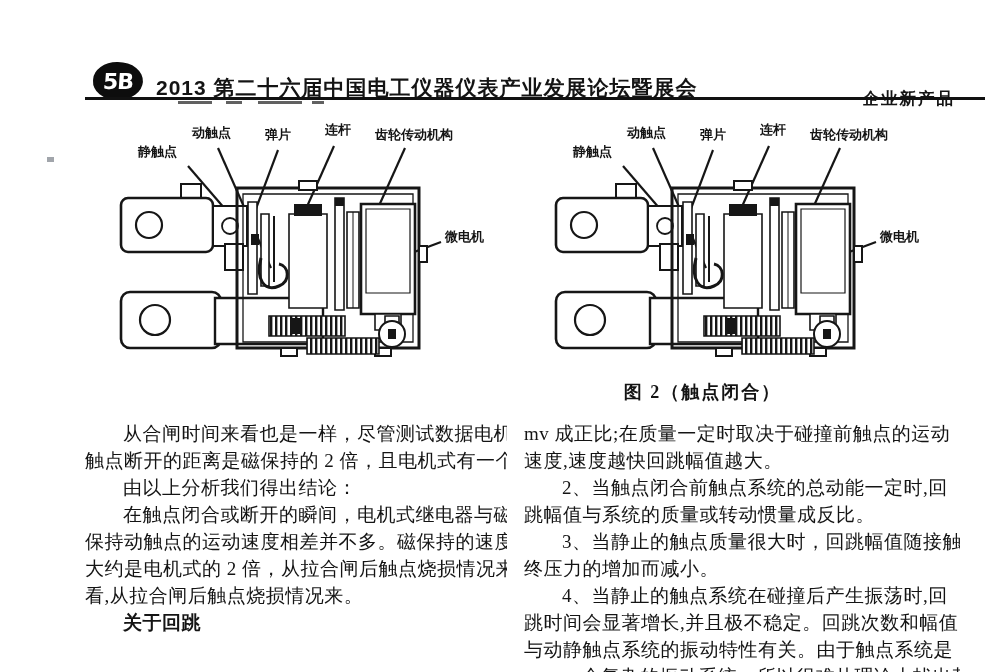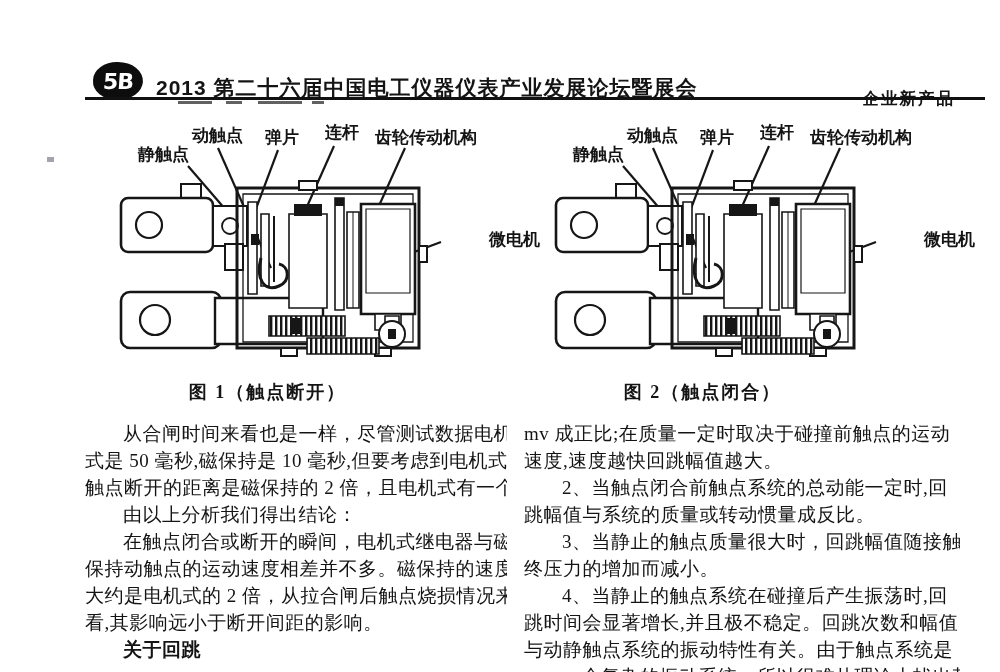--- a/index.html
+++ b/index.html
@@ -26,29 +26,29 @@
     font-family:"Liberation Sans","DejaVu Sans",sans-serif;
     font-weight:700; font-size:16.5px; letter-spacing:2px; white-space:nowrap;margin-top:12px;
   }
   .hdr-rule{position:absolute; left:85px; top:97px; width:900px; height:2.5px; background:#111;}
   .hdr-artifact{position:absolute; top:101px; height:3px; background:#2c2c2c; opacity:.75;}
   .speck{position:absolute; left:47px; top:157px; width:7px; height:5px; background:#8a8f96; opacity:.8;}
   
   .figure{position:absolute; top:118px; width:440px; height:292px;}
   #figure-1{left:85px;} #figure-2{left:520px;}
   .fig-label{
-    position:absolute; white-space:nowrap; font-weight:700; font-size:17px;
+    position:absolute; white-space:nowrap; font-weight:700; font-size:13px;
     font-family:"Liberation Serif","DejaVu Serif",serif; z-index:3;
   }
   .l-static{left:53px; top:25px;}
   .l-moving{left:107px; top:6px;}
   .l-spring{left:180px; top:8px;}
   .l-rod{left:240px; top:3px;}
   .l-gear{left:290px; top:8px;text-align:right;}
-  .l-motor{left:360px; top:110px;margin-left:44px;}
+  .l-motor{left:360px; top:110px;}
   .fig-svg{position:absolute; left:0; top:0; width:440px; height:270px; z-index:1;}
   .fig-caption{
     position:absolute; left:0; top:262px; width:365px; text-align:center;
     font-weight:700; font-size:18px; letter-spacing:2px; white-space:nowrap;
   }
   
   .col{position:absolute; top:420px; font-size:19px; line-height:27px; letter-spacing:.5px;}
   #col-left{left:85px; width:422px;}
   #col-right{left:524px; width:436px;}
   .ln{height:27px; white-space:nowrap; overflow:hidden;}
@@ -136,21 +136,20 @@
 
       <rect x="184" y="140" width="76" height="20" stroke-width="1.6" fill="url(#hz)"></rect>
       <rect x="206" y="142" width="10" height="16" stroke-width="0" fill="#161616"></rect>
       <rect x="222" y="162" width="72" height="16" stroke-width="1.6" fill="url(#hz)"></rect>
       <rect x="300" y="140" width="14" height="12" stroke-width="1.6" fill="#fff"></rect>
       <circle cx="307" cy="158" r="13" stroke-width="2" fill="#fff"></circle>
       <rect x="303" y="153" width="8" height="10" stroke-width="0" fill="#161616"></rect>
     </g>
   </svg>
 </div>
-    <div class="fig-caption">图 1（触点断开）</div>
   </div>
 
   <div class="figure" id="figure-2">
     <span class="fig-label l-static">静触点</span>
     <span class="fig-label l-moving">动触点</span>
     <span class="fig-label l-spring">弹片</span>
     <span class="fig-label l-rod">连杆</span>
     <span class="fig-label l-gear">齿轮传动机构</span>
     <span class="fig-label l-motor">微电机</span>
     <div>
@@ -216,27 +215,26 @@
       <circle cx="307" cy="158" r="13" stroke-width="2" fill="#fff"></circle>
       <rect x="303" y="153" width="8" height="10" stroke-width="0" fill="#161616"></rect>
     </g>
   </svg>
 </div>
     <div class="fig-caption">图 2（触点闭合）</div>
   </div>
 
   <div class="col" id="col-left">
       <div class="ln ind">从合闸时间来看也是一样，尽管测试数据电机</div>
-      <div class="ln">式是 50 毫秒,磁保持是 10 毫秒,但要考虑到电机式</div>
       <div class="ln">触点断开的距离是磁保持的 2 倍，且电机式有一个</div>
       <div class="ln ind">由以上分析我们得出结论：</div>
       <div class="ln ind">在触点闭合或断开的瞬间，电机式继电器与磁</div>
       <div class="ln">保持动触点的运动速度相差并不多。磁保持的速度</div>
       <div class="ln">大约是电机式的 2 倍，从拉合闸后触点烧损情况来</div>
-      <div class="ln">看,其影响远小于断开间距的影响。</div>
+      <div class="ln">看,从拉合闸后触点烧损情况来。</div>
       <div class="ln ind bold">关于回跳</div>
     </div>
   <div class="col" id="col-right">
       <div class="ln">mv 成正比;在质量一定时取决于碰撞前触点的运动</div>
       <div class="ln">速度,速度越快回跳幅值越大。</div>
       <div class="ln ind">2、当触点闭合前触点系统的总动能一定时,回</div>
       <div class="ln">跳幅值与系统的质量或转动惯量成反比。</div>
       <div class="ln ind">3、当静止的触点质量很大时，回跳幅值随接触</div>
       <div class="ln">终压力的增加而减小。</div>
       <div class="ln ind">4、当静止的触点系统在碰撞后产生振荡时,回</div>

